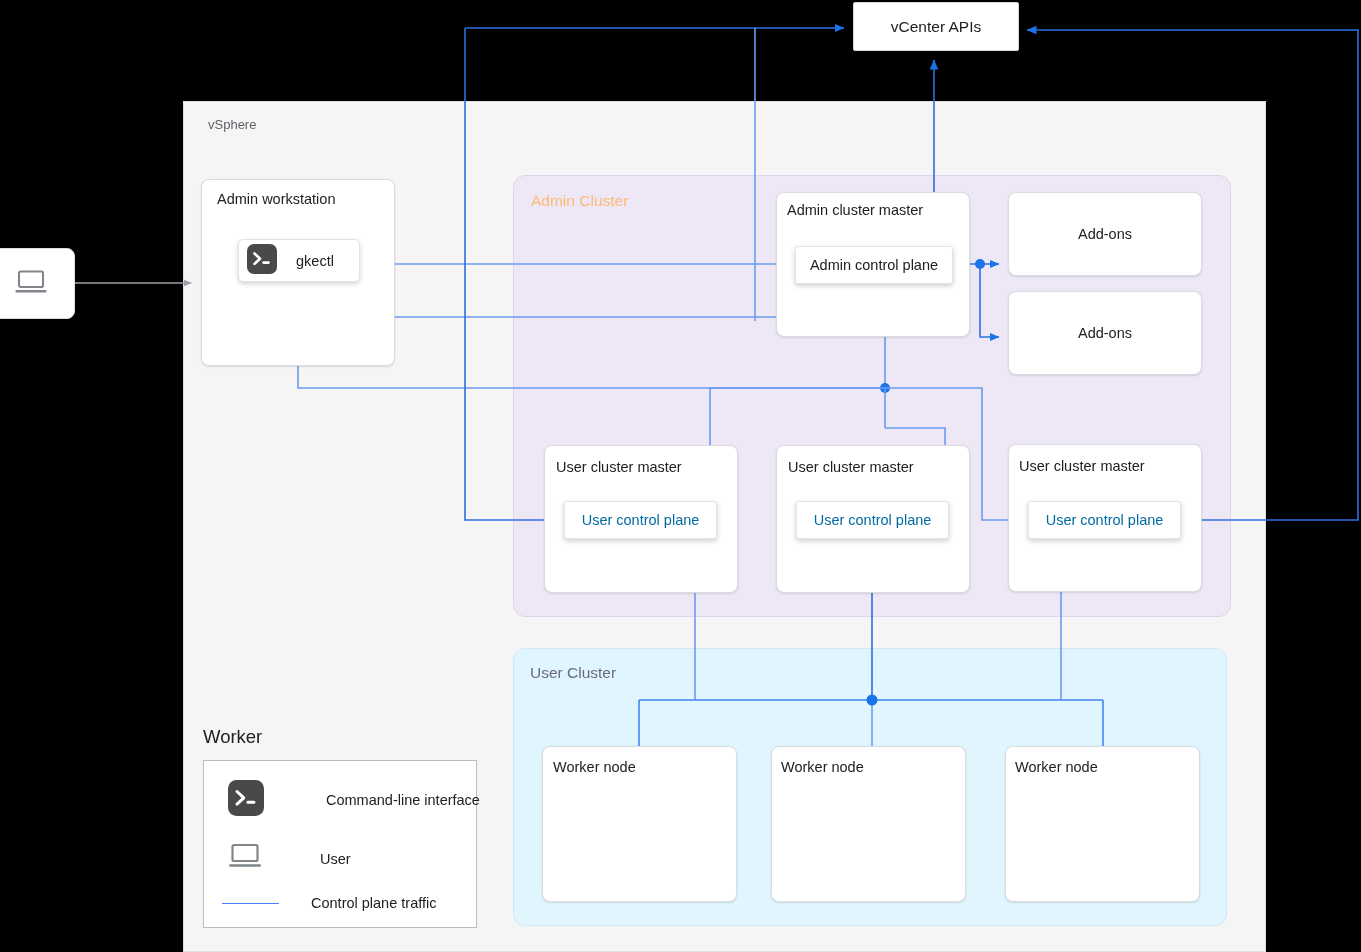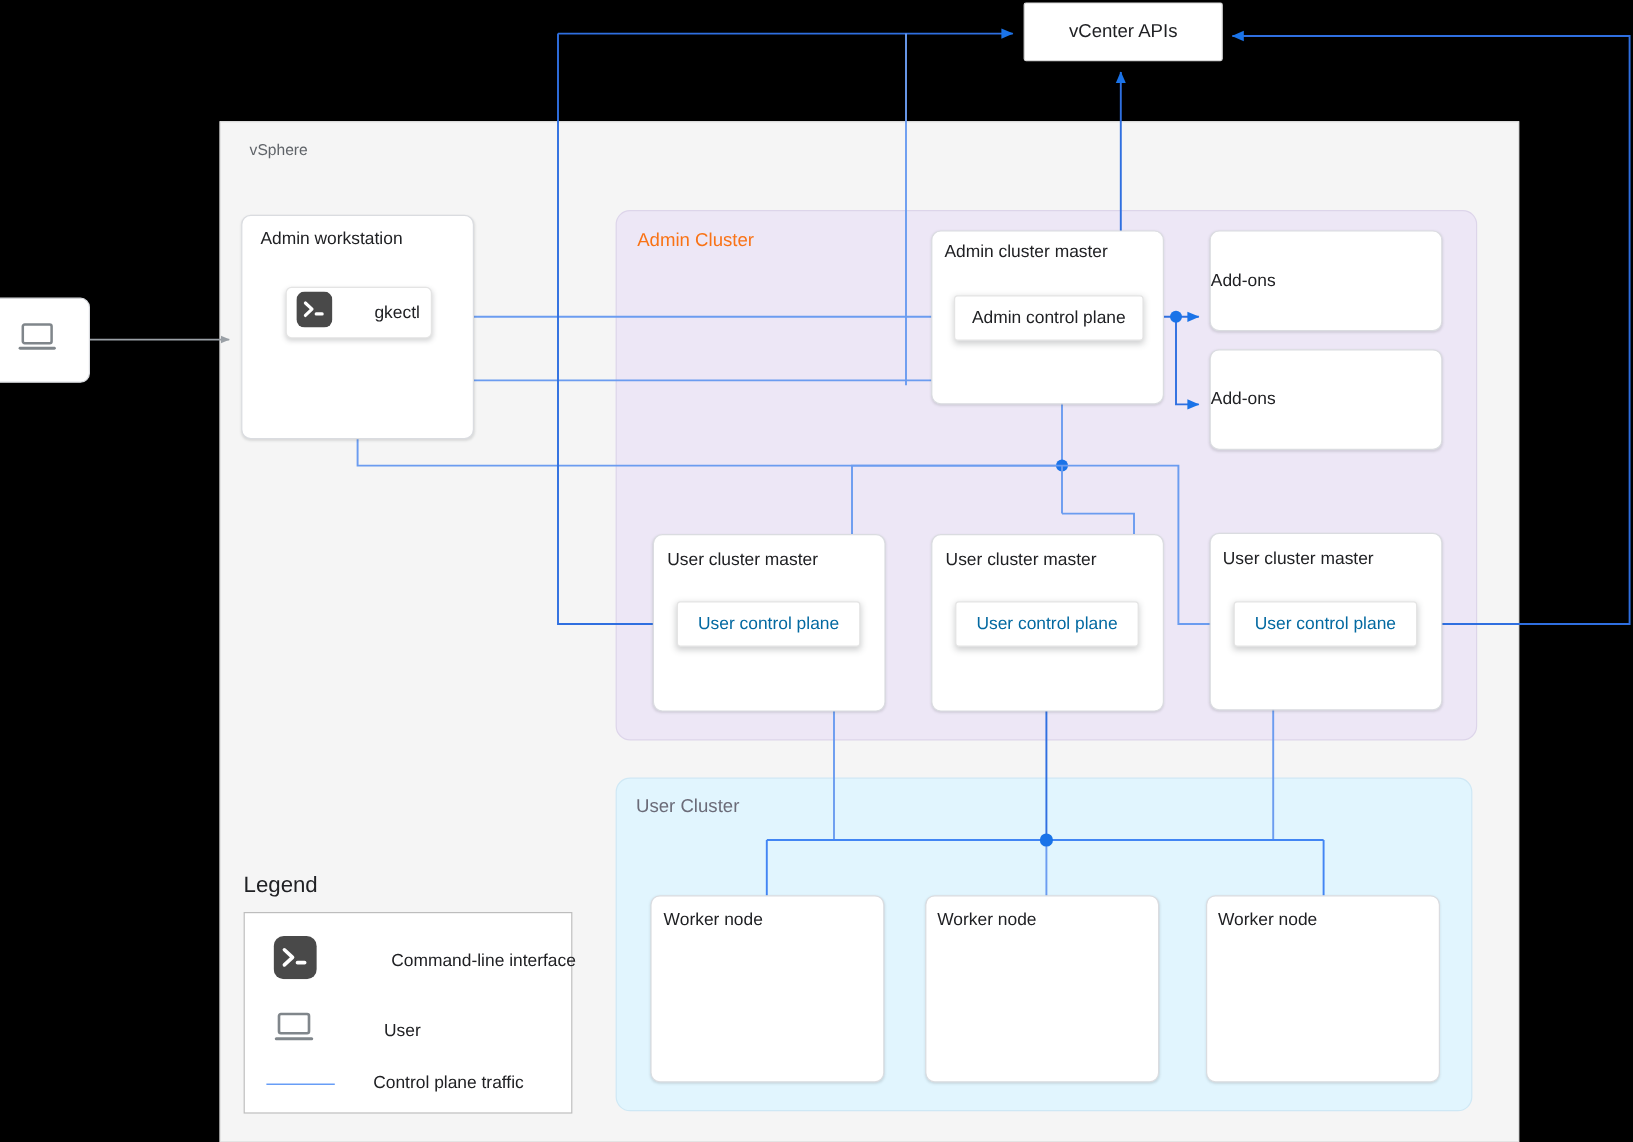--- a/index.html
+++ b/index.html
@@ -61,21 +61,21 @@
     background: #ede7f6;
     border: 1px solid #ddd5ea;
     border-radius: 12px;
     box-sizing: border-box;
   }
   #admin-cluster-label {
     position: absolute;
     left: 531px;
     top: 192px;
     font-size: 15.5px;
-    color: #f97316;
+    color: #fdba74;
   }
 
   
   #user-cluster {
     position: absolute;
     left: 513px;
     top: 648px;
     width: 714px;
     height: 278px;
     background: #e1f5fe;
@@ -143,21 +143,21 @@
     border-radius: 5px;
     display: flex;
     align-items: center;
     box-shadow: 0 2px 4px rgba(60,64,67,.22);
   }
   .cli-chip .cli-icon {
     margin-left: 8px;
     flex: 0 0 auto;
   }
   .cli-chip .cli-text {
-    margin-left: 35px;
+    margin-left: 19px;
     font-size: 14.5px;
     color: #202124;
     white-space: nowrap;
   }
   #chip-gkectl  { left: 238px; top: 239px; width: 122px; height: 43px; }
   #chip-kubectl { left: 238px; top: 296px; width: 122px; height: 43px; }
 
   
   #admin-cluster-master { left: 776px; top: 192px; width: 194px; height: 145px;
     box-shadow: 0 1px 2px rgba(60,64,67,.15); }
@@ -171,21 +171,21 @@
     border: 1px solid #e4e4e4;
     border-radius: 3px;
     box-shadow: 0 2px 5px rgba(60,64,67,.25);
     display: flex; align-items: center; justify-content: center;
     box-sizing: border-box;
   }
   #admin-control-plane span { font-size: 14.5px; color: #202124; }
 
   
   .addon-box { width: 194px; height: 84px; box-shadow: 0 1px 2px rgba(60,64,67,.15);
-    display:flex; align-items:center; justify-content:flex-start; }
+    display:flex; align-items:center; justify-content:center; }
   .addon-box span { font-size: 14.5px; color:#202124; }
   #addon-1 { left: 1008px; top: 192px; }
   #addon-2 { left: 1008px; top: 291px; }
 
   
   .ucm-box { width: 194px; height: 148px; box-shadow: 0 1px 2px rgba(60,64,67,.15); }
   #ucm-1 { left: 544px; top: 445px; }
   #ucm-2 { left: 776px; top: 445px; }
   #ucm-3 { left: 1008px; top: 444px; }
   .ucm-label { font-size: 14.5px; }
@@ -393,21 +393,21 @@
 
   <div id="worker-1" class="box worker-box"></div>
   <div id="worker-label-1" class="box-label worker-label">Worker node</div>
 
   <div id="worker-2" class="box worker-box"></div>
   <div id="worker-label-2" class="box-label worker-label">Worker node</div>
 
   <div id="worker-3" class="box worker-box"></div>
   <div id="worker-label-3" class="box-label worker-label">Worker node</div>
 
-  <div id="legend-title">Legend</div>
+  <div id="legend-title">Worker</div>
   <div id="legend-box"></div>
 
   <div id="legend-row-cli" class="legend-row">
     <span>
       <svg width="36" height="36" viewBox="0 0 36 36">
         <rect x="0" y="0" width="36" height="36" rx="8.5" fill="#494949"></rect>
         <path d="M9 11.5 L15.8 17.8 L9 24.1" fill="none" stroke="#ffffff" stroke-width="3" stroke-linecap="round" stroke-linejoin="round"></path>
         <rect x="18.4" y="20.7" width="9" height="3" rx="1.5" fill="#ffffff"></rect>
       </svg>
     </span>

